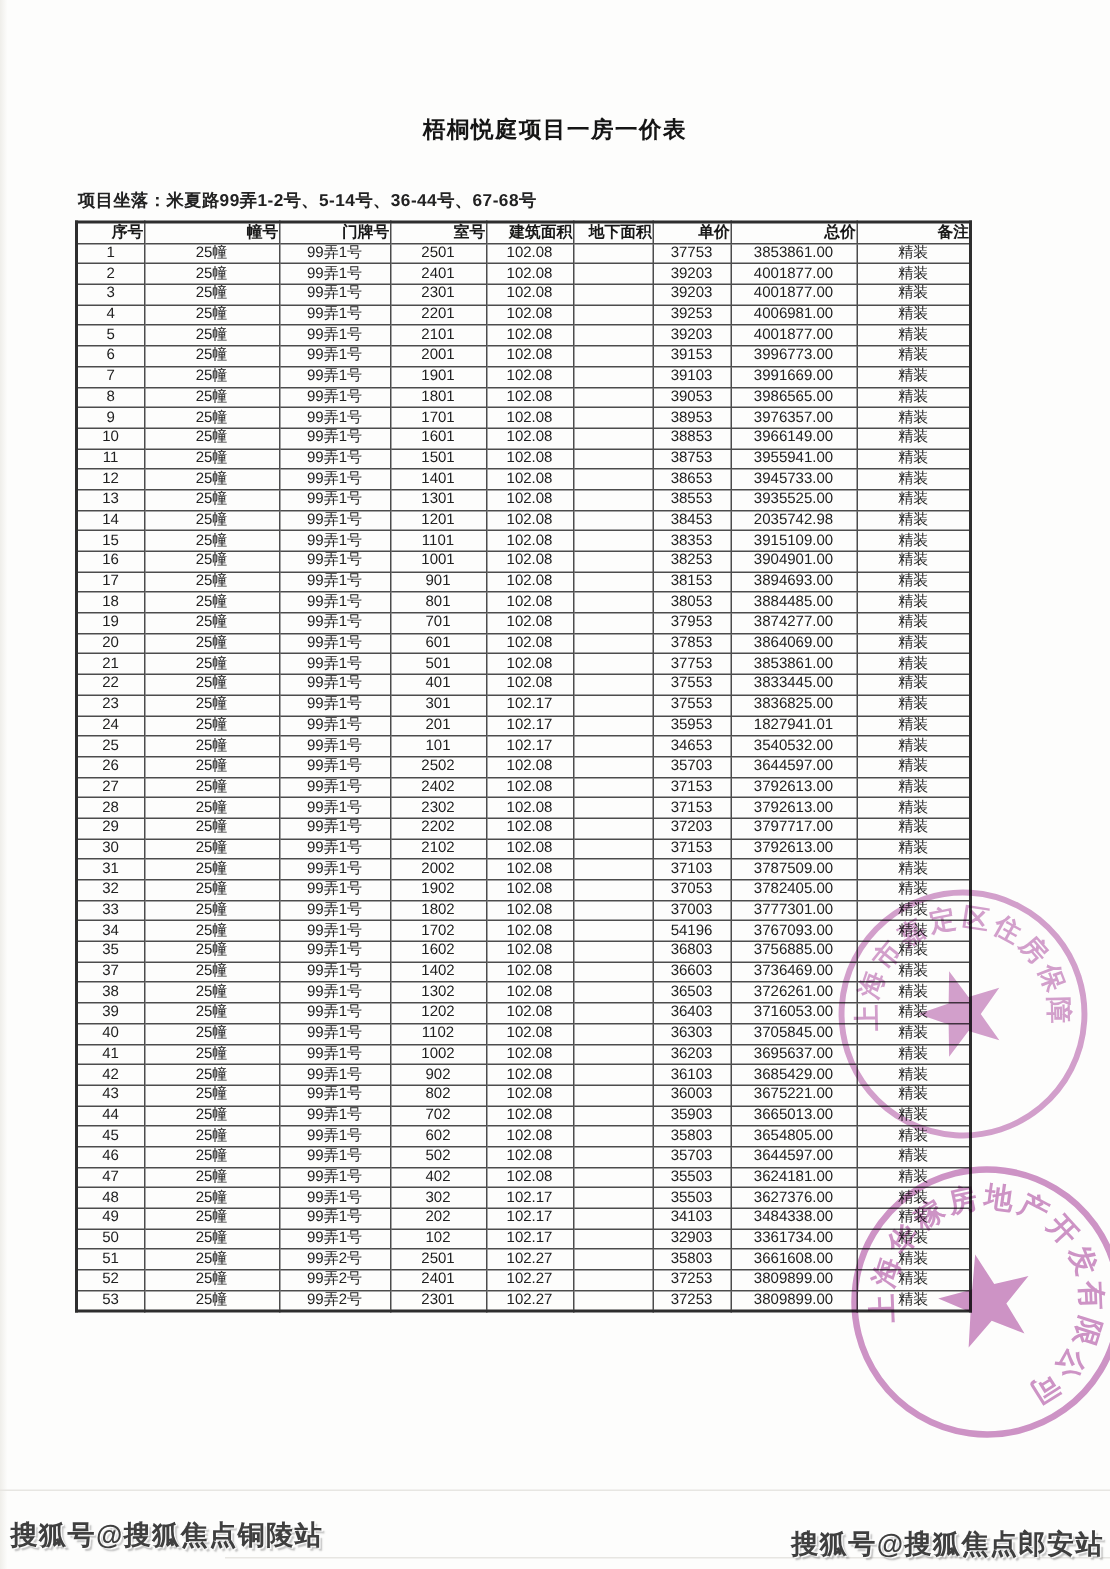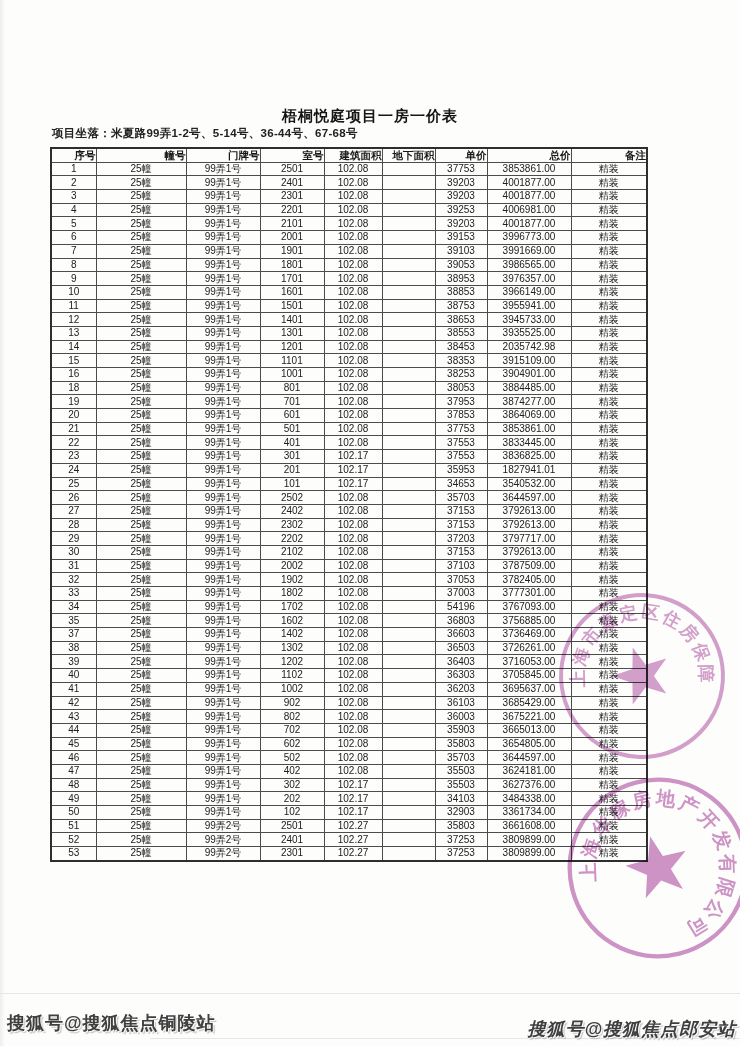--- a/index.html
+++ b/index.html
@@ -6,21 +6,21 @@
   body{
     width:740px;height:1046px;position:relative;overflow:hidden;
     background:#fdfdfc;
     font-family:"Liberation Sans", sans-serif;
     color:#1c1c1c;
   }
   .scan-edge-left{position:absolute;left:0;top:0;bottom:0;width:5px;
     background:linear-gradient(90deg,#efeeea,rgba(255,255,255,0));}
   .scan-line{position:absolute;height:1px;background:#e7e6e2;}
   .doc-title{
-    position:absolute;top:107px;left:0;width:100%;text-align:center;
+    position:absolute;top:77px;left:0;width:100%;text-align:center;
     font-size:15px;font-weight:bold;letter-spacing:1px;color:#151515;
   }
   .location-line{
     position:absolute;top:126px;left:52px;
     font-size:11.5px;font-weight:bold;color:#222;letter-spacing:.3px;
   }
   table.price{
     position:absolute;left:50px;top:147px;width:596px;
     border-collapse:collapse;table-layout:fixed;
     border:2px solid #2e2e2e;
@@ -251,20 +251,31 @@
         <td>25幢</td>
         <td>99弄1号</td>
         <td>1001</td>
         <td>102.08</td>
         <td></td>
         <td>38253</td>
         <td>3904901.00</td>
         <td>精装</td>
       </tr>
       <tr>
+        <td>17</td>
+        <td>25幢</td>
+        <td>99弄1号</td>
+        <td>901</td>
+        <td>102.08</td>
+        <td></td>
+        <td>38153</td>
+        <td>3894693.00</td>
+        <td>精装</td>
+      </tr>
+      <tr>
         <td>18</td>
         <td>25幢</td>
         <td>99弄1号</td>
         <td>801</td>
         <td>102.08</td>
         <td></td>
         <td>38053</td>
         <td>3884485.00</td>
         <td>精装</td>
       </tr>
@@ -661,13 +672,13 @@
     <path id="arcB" d="M100,100 m-66,0 a66,66 0 1,1 132,0 a66,66 0 1,1 -132,0"></path>
   </defs>
   <circle class="stamp-ring" cx="100" cy="100" r="92" style="stroke:#b152a6;"></circle>
   <polygon points="100,66 107.9,89.1 132.3,89.5 112.8,104.2 120,127.5 100,113.5 80,127.5 87.2,104.2 67.7,89.5 92.1,89.1" style="fill:#b152a6;"></polygon>
   <text class="stamp-text" style="fill:#b152a6;">
     <textPath href="#arcB" startOffset="2">上海华稼房地产开发有限公司</textPath>
   </text>
 </svg>
 
 <div class="watermark" style="left:7px;top:1011px;">搜狐号@搜狐焦点铜陵站</div>
-<div class="watermark" style="right:4px;top:1017px;font-style:italic;">搜狐号@搜狐焦点郎安站</div>
+<div class="watermark" style="right:4px;top:1017px;">搜狐号@搜狐焦点郎安站</div>
 
 </body></html>

